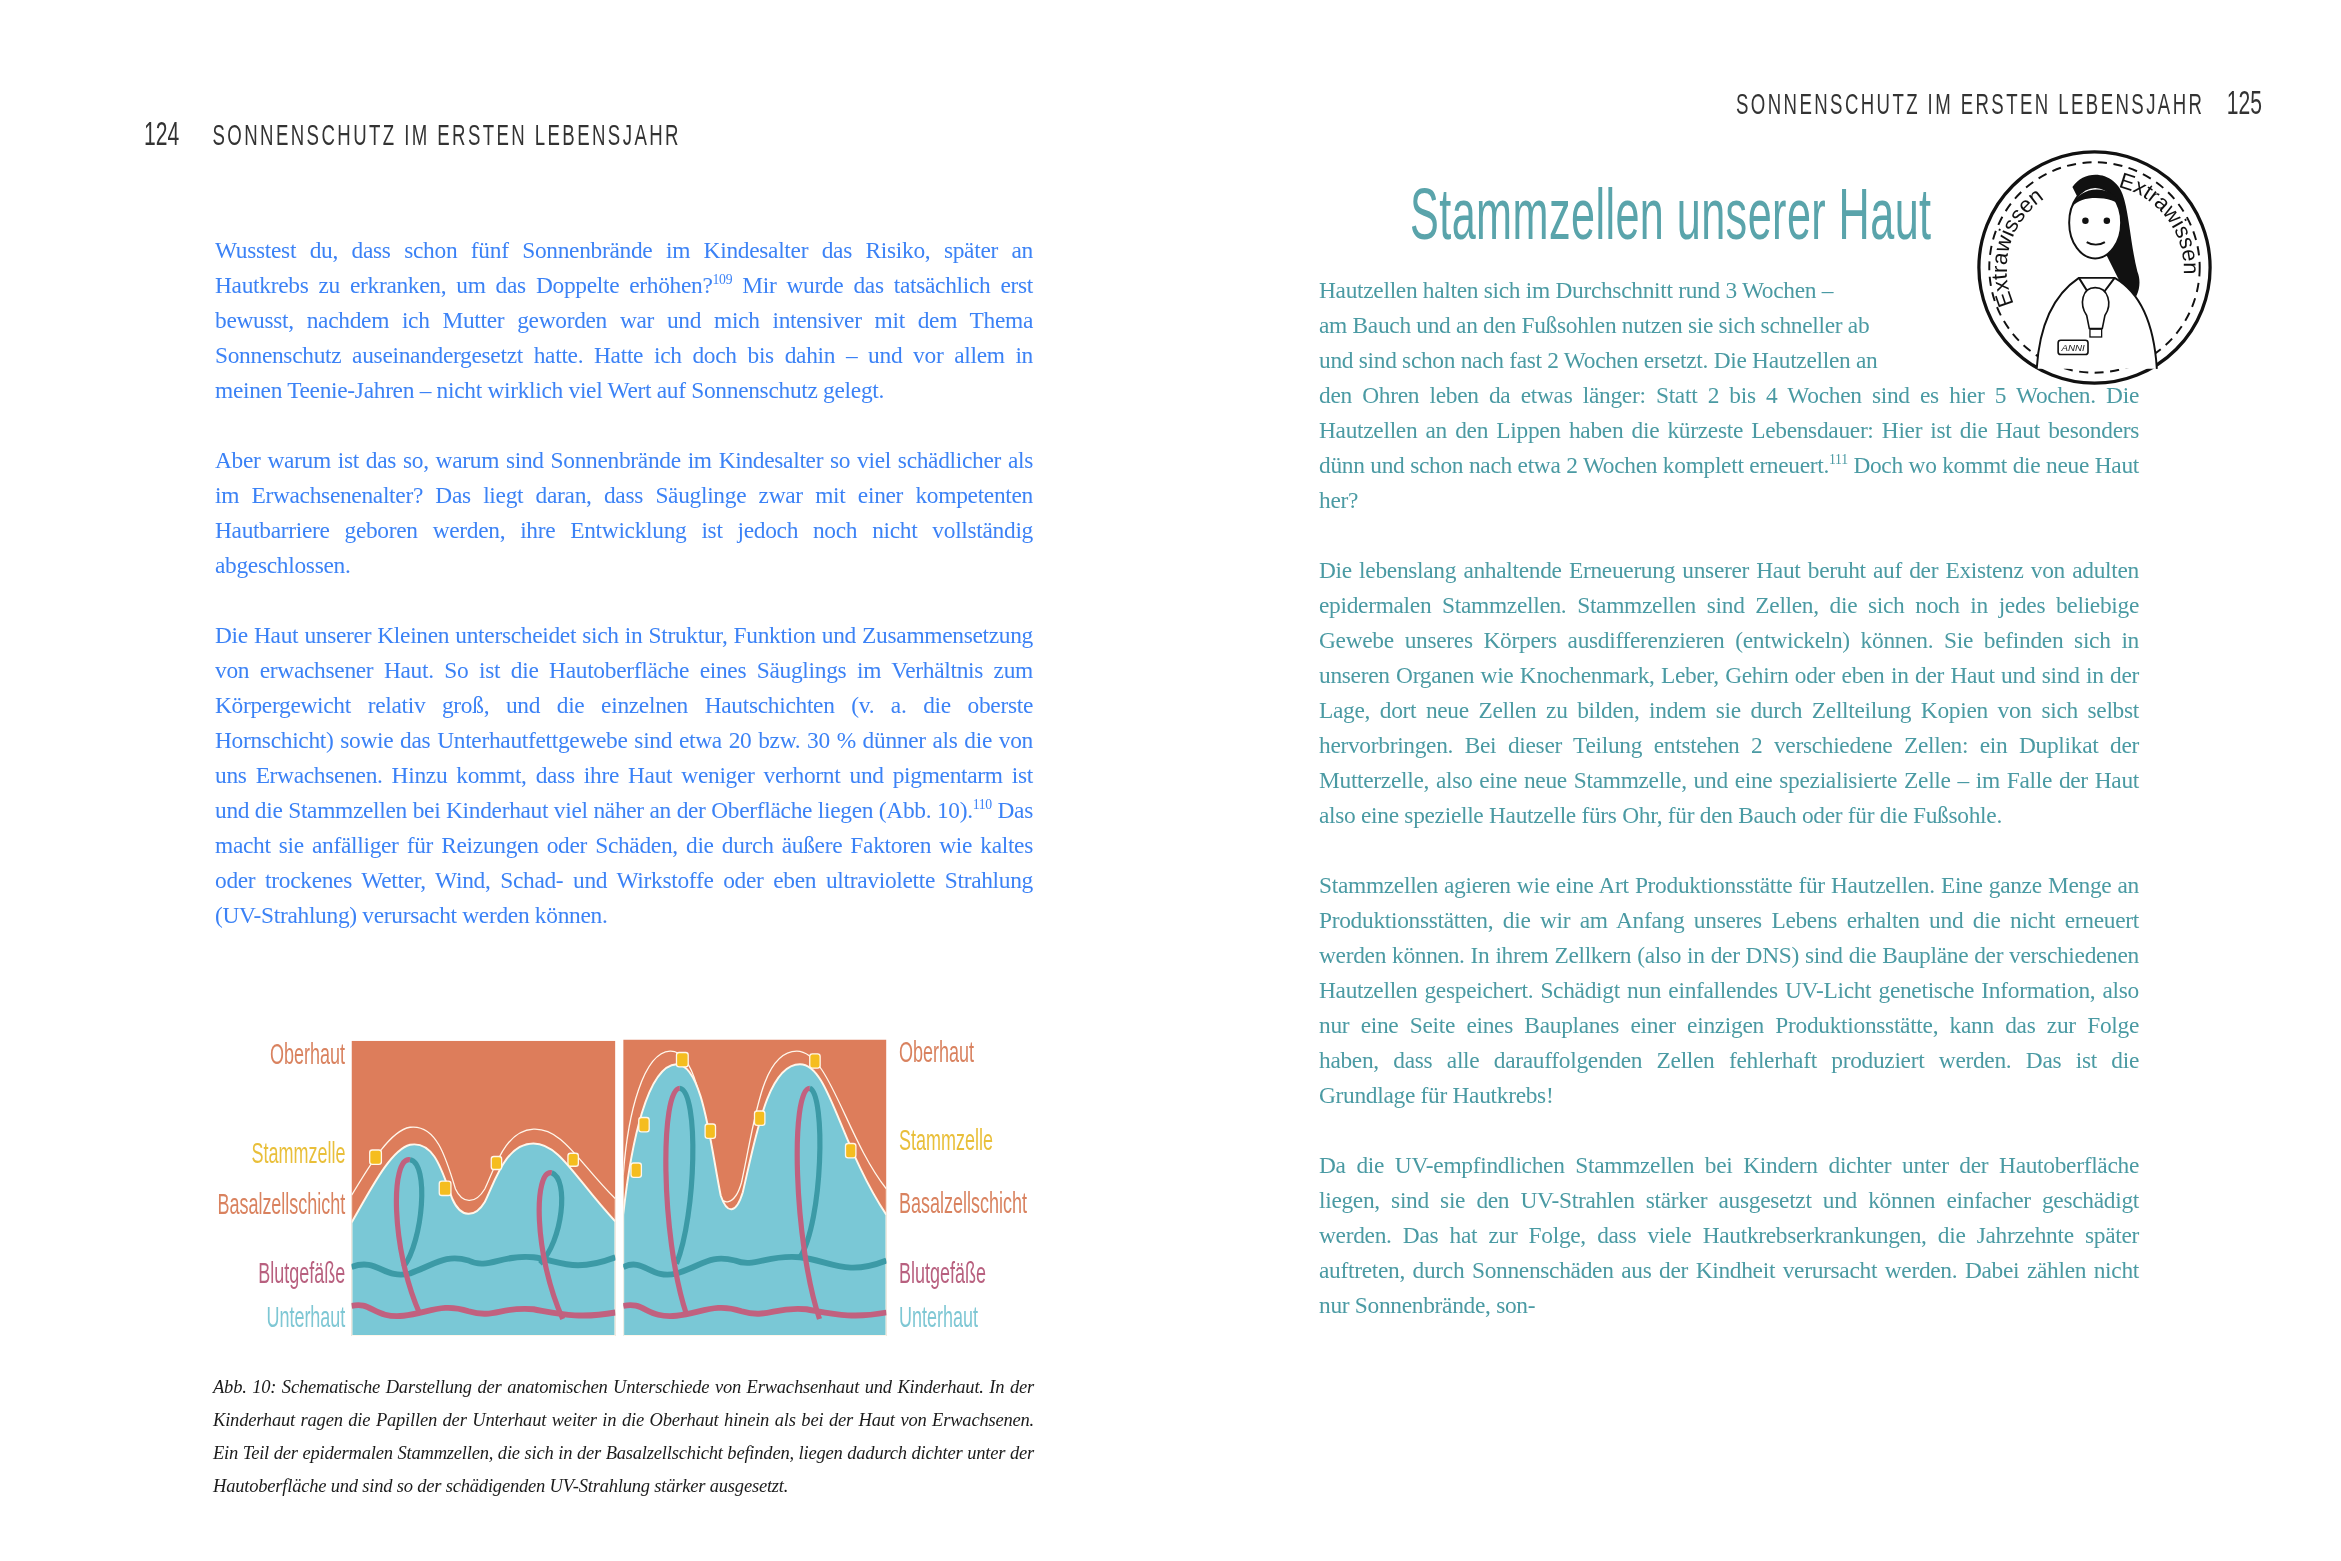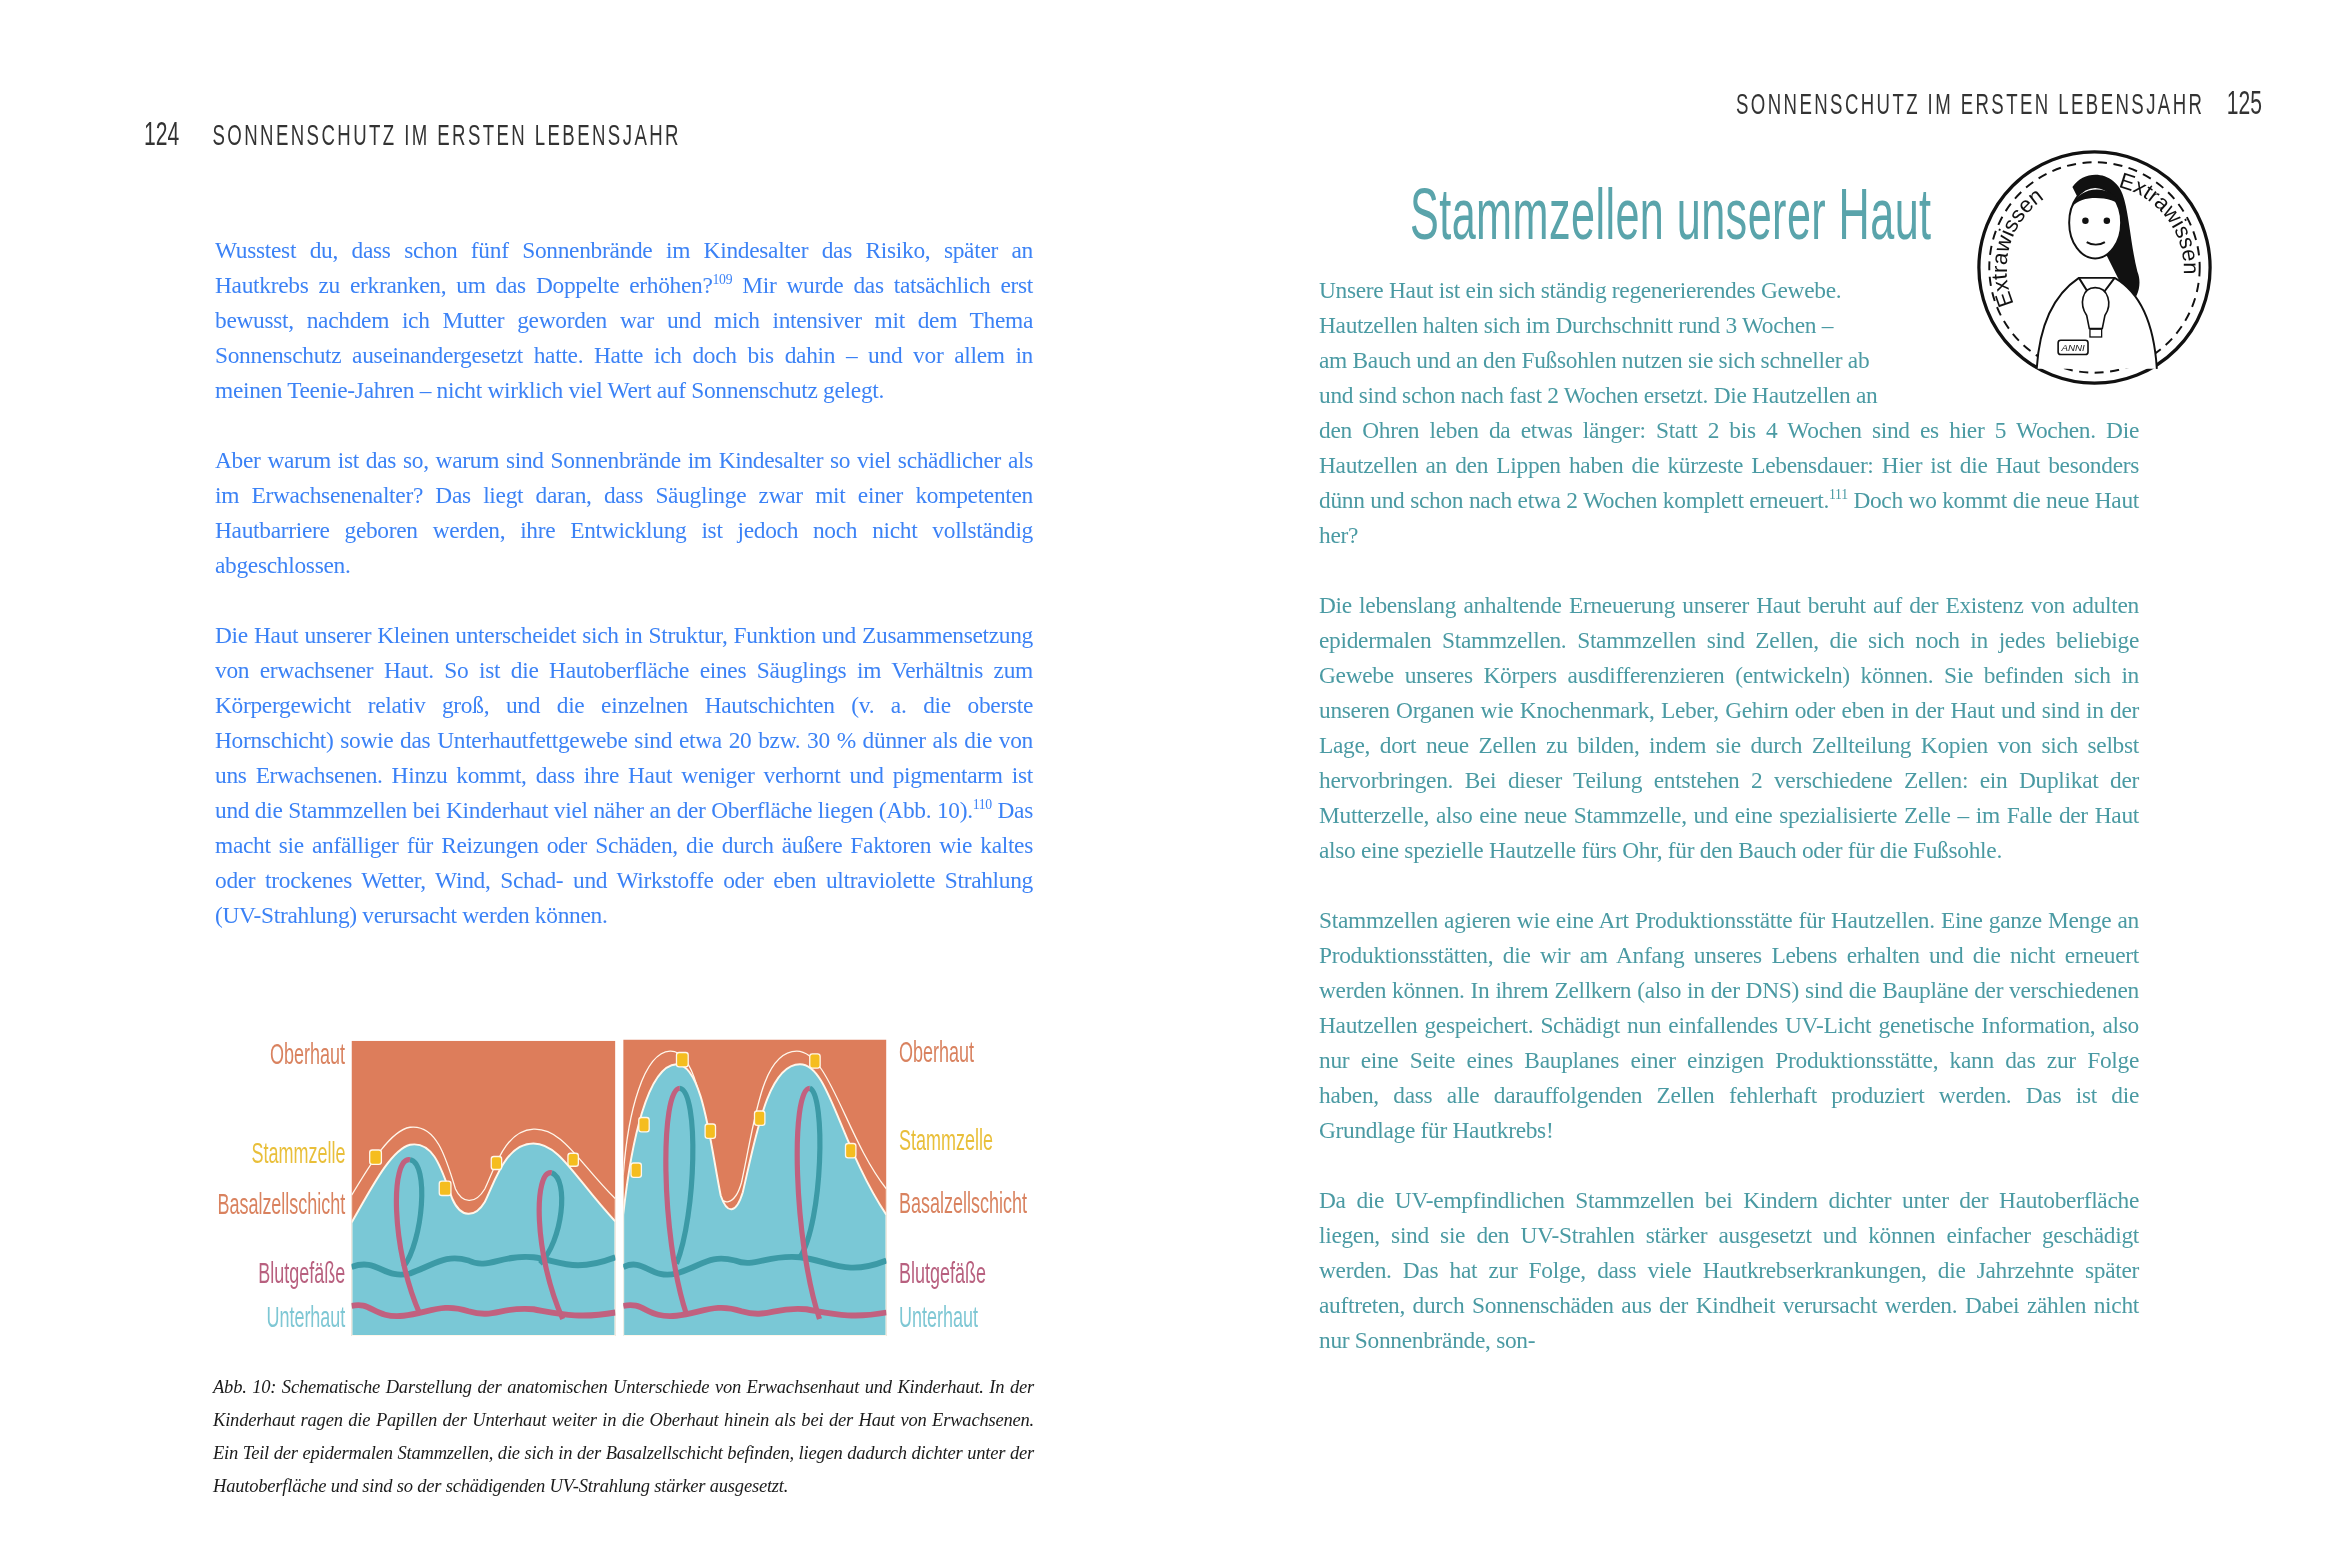--- a/index.html
+++ b/index.html
@@ -172,21 +172,20 @@
       <rect x="177" y="279" width="18" height="12" fill="#fff" stroke="#111" stroke-width="2"></rect>
     </g>
     <g>
       <rect x="128" y="296" width="46" height="22" rx="4" fill="#fff" stroke="#111" stroke-width="2.5"></rect>
       <text x="151" y="313" text-anchor="middle" font-family="Liberation Sans, DejaVu Sans, sans-serif" font-size="15" font-style="italic" fill="#111">ANNI</text>
     </g>
   </svg>
 
   <div class="body-text right-text">
     <p style="text-align:left;">
-      <span style="display:block">Unsere Haut ist ein sich ständig regenerierendes Gewebe.</span>
       <span style="display:block">Hautzellen halten sich im Durchschnitt rund 3 Wochen –</span>
       <span style="display:block">am Bauch und an den Fußsohlen nutzen sie sich schneller ab</span>
       <span style="display:block">und sind schon nach fast 2 Wochen ersetzt. Die Hautzellen an</span>
       <span style="display:block; text-align:justify;"><span>den Ohren leben da etwas länger: Statt 2 bis 4 Wochen sind es hier 5 Wochen. Die Hautzellen an den Lippen haben die kürzeste Lebensdauer: Hier ist die Haut besonders dünn und schon nach etwa 2 Wochen komplett erneuert.</span><sup>111</sup><span> Doch wo kommt die neue Haut her?</span></span>
     </p>
     <p>Die lebenslang anhaltende Erneuerung unserer Haut beruht auf der Existenz von adulten epidermalen Stammzellen. Stammzellen sind Zellen, die sich noch in jedes beliebige Gewebe unseres Körpers ausdifferenzieren (entwickeln) können. Sie befinden sich in unseren Organen wie Knochenmark, Leber, Gehirn oder eben in der Haut und sind in der Lage, dort neue Zellen zu bilden, indem sie durch Zellteilung Kopien von sich selbst hervorbringen. Bei dieser Teilung entstehen 2 verschiedene Zellen: ein Duplikat der Mutterzelle, also eine neue Stammzelle, und eine spezialisierte Zelle – im Falle der Haut also eine spezielle Hautzelle fürs Ohr, für den Bauch oder für die Fußsohle.</p>
     <p>Stammzellen agieren wie eine Art Produktionsstätte für Hautzellen. Eine ganze Menge an Produktionsstätten, die wir am Anfang unseres Lebens erhalten und die nicht erneuert werden können. In ihrem Zellkern (also in der DNS) sind die Baupläne der verschiedenen Hautzellen gespeichert. Schädigt nun einfallendes UV-Licht genetische Information, also nur eine Seite eines Bauplanes einer einzigen Produktionsstätte, kann das zur Folge haben, dass alle darauffolgenden Zellen fehlerhaft produziert werden. Das ist die Grundlage für Hautkrebs!</p>
     <p>Da die UV-empfindlichen Stammzellen bei Kindern dichter unter der Hautoberfläche liegen, sind sie den UV-Strahlen stärker ausgesetzt und können einfacher geschädigt werden. Das hat zur Folge, dass viele Hautkrebserkrankungen, die Jahrzehnte später auftreten, durch Sonnenschäden aus der Kindheit verursacht werden. Dabei zählen nicht nur Sonnenbrände, son-</p>
   </div>
 </div>

